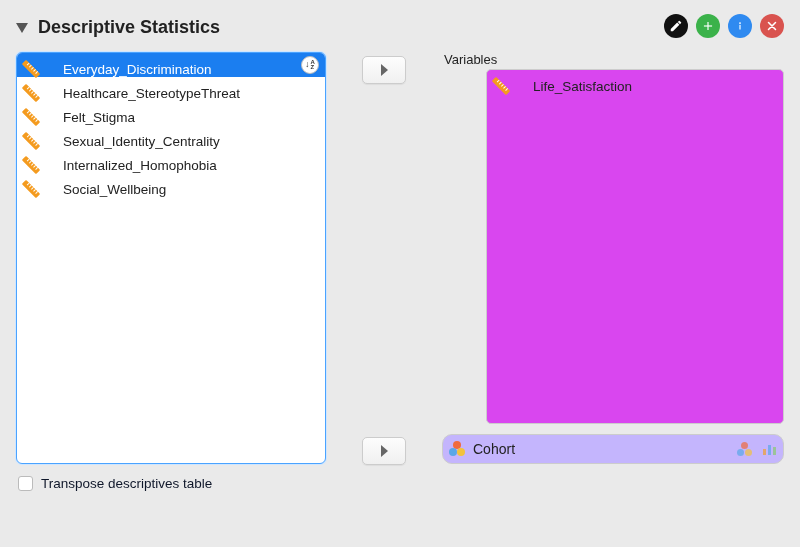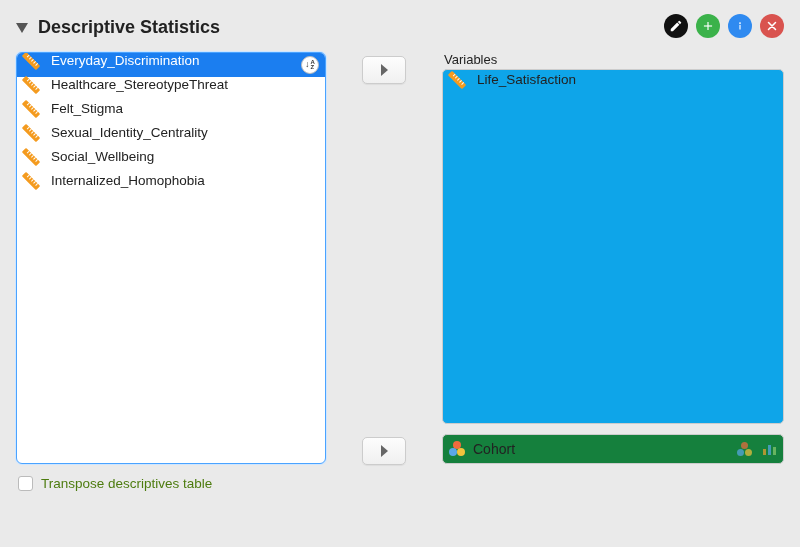--- a/index.html
+++ b/index.html
@@ -72,24 +72,24 @@
   .source-box {
     background: #fff;
     border: 1.5px solid #4aa3ff;
     border-radius: 6px;
     height: 412px;
     overflow: hidden;
     box-shadow: 0 0 0 1px #cfe6ff;
   }
   .var-item {
     display: flex;
-    align-items: flex-start;
+    align-items: flex-end;
     height: 24px;
     padding: 0 8px 0 6px;
-    gap: 12px;
+    gap: 24px;
     cursor: pointer;
     position: relative;
   }
   .var-item.selected {
     background: #1b7ef0;
     color: #fff;
   }
   .var-item.selected .ruler-icon .rfill { background: #f49b1f; }
   .ruler-icon {
     width: 16px; height: 16px;
@@ -167,32 +167,33 @@
     flex-direction: column;
     height: 412px;
   }
   .section-label {
     font-size: 13px;
     color: #222;
     margin-bottom: 2px;
     margin-left: 2px;
   }
   .target-box {
-    background: #0ea5e9;
+    background: #d946ef;
     border: 1px solid #ccc;
     border-radius: 5px;
     flex: 1;
     overflow: hidden;
     padding-top: 2px;
+    margin-left: 44px;
   }
   .target-box .var-item { height: 22px; }
   .split-box {
-    background: #15803d;
+    background: #c4b5fd;
     border: 1px solid #ccc;
-    border-radius: 5px;
+    border-radius: 10px;
     height: 30px;
     display: flex;
     align-items: center;
     padding: 0 6px;
     position: relative;
   }
   .nominal-icon {
     width: 16px; height: 16px;
     position: relative;
     flex-shrink: 0;
@@ -235,21 +236,21 @@
   }
   .chk {
     width: 15px; height: 15px;
     background: #fff;
     border: 1px solid #bbb;
     border-radius: 3px;
     cursor: pointer;
   }
   .chk-label {
     font-size: 13.5px;
-    color: #4d7c0f;
+    color: #0f172a;
   }
 </style>
 </head>
 <body>
 
 <div class="panel">
   <div class="header">
     <div class="header-left">
       <div class="triangle-toggle"></div>
       <div class="title">Descriptive Statistics</div>
@@ -335,32 +336,32 @@
         </div>
         <div class="var-item">
           <div class="ruler-icon">
             <div class="rfill"></div>
             <div class="rtick rt1"></div>
             <div class="rtick rt2"></div>
             <div class="rtick rt3"></div>
             <div class="rtick rt4"></div>
             <div class="rtick rt5"></div>
           </div>
+          <span class="var-name">Internalized_Homophobia</span>
+        </div>
+        <div class="var-item">
+          <div class="ruler-icon">
+            <div class="rfill"></div>
+            <div class="rtick rt1"></div>
+            <div class="rtick rt2"></div>
+            <div class="rtick rt3"></div>
+            <div class="rtick rt4"></div>
+            <div class="rtick rt5"></div>
+          </div>
           <span class="var-name">Social_Wellbeing</span>
-        </div>
-        <div class="var-item">
-          <div class="ruler-icon">
-            <div class="rfill"></div>
-            <div class="rtick rt1"></div>
-            <div class="rtick rt2"></div>
-            <div class="rtick rt3"></div>
-            <div class="rtick rt4"></div>
-            <div class="rtick rt5"></div>
-          </div>
-          <span class="var-name">Internalized_Homophobia</span>
         </div>
       </div>
 
     <div class="arrow-col">
       <div class="arrow-btn arrow-top">
         <svg viewBox="0 0 10 12">
             <path fill="#666" d="M2 0l7 6-7 6z"></path>
           </svg>
       </div>
       <div class="arrow-btn arrow-bot">

